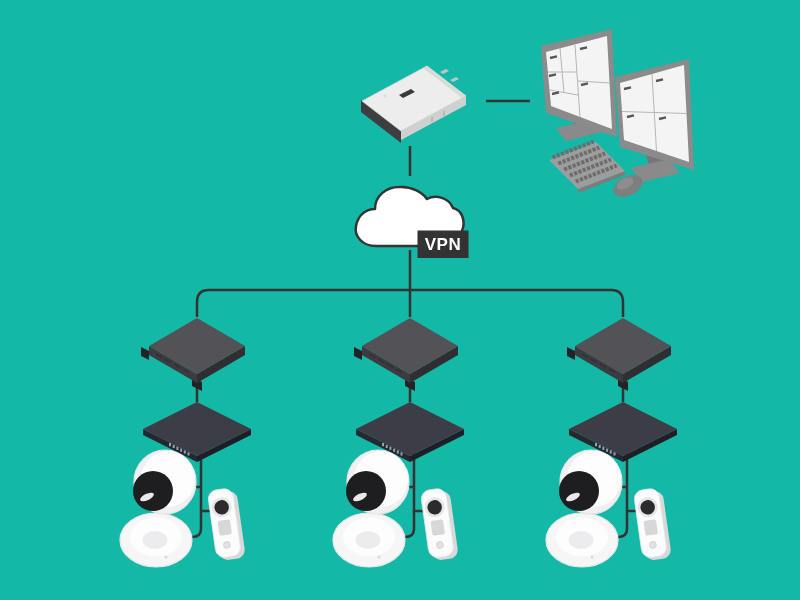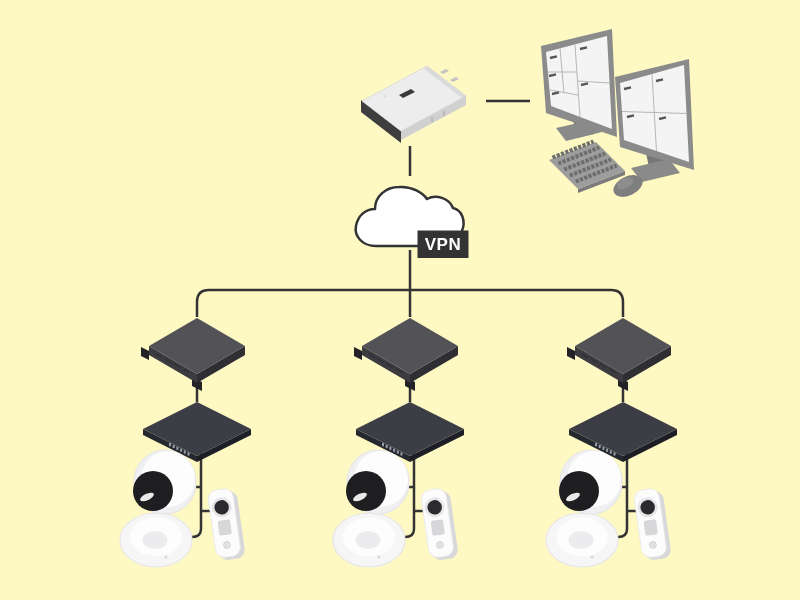--- a/index.html
+++ b/index.html
@@ -1,19 +1,19 @@
 <!DOCTYPE html>
 <html><head>
 <meta charset="utf-8">
 <style>
   html,body{margin:0;padding:0;background:#ffffff;}
   .canvas{
     position:relative;
     width:800px;height:600px;
-    background:#fef9c3;
+    background:#14b8a6;
     font-family:"Liberation Sans", sans-serif;
     overflow:hidden;
   }
   svg{display:block;}
   .connector{stroke:#333333;stroke-width:2.5;fill:none;stroke-linecap:butt;}
   .vpn-text{
     font-family:"Liberation Sans", sans-serif;
     font-weight:bold;
     font-size:17px;
     letter-spacing:0.5px;

